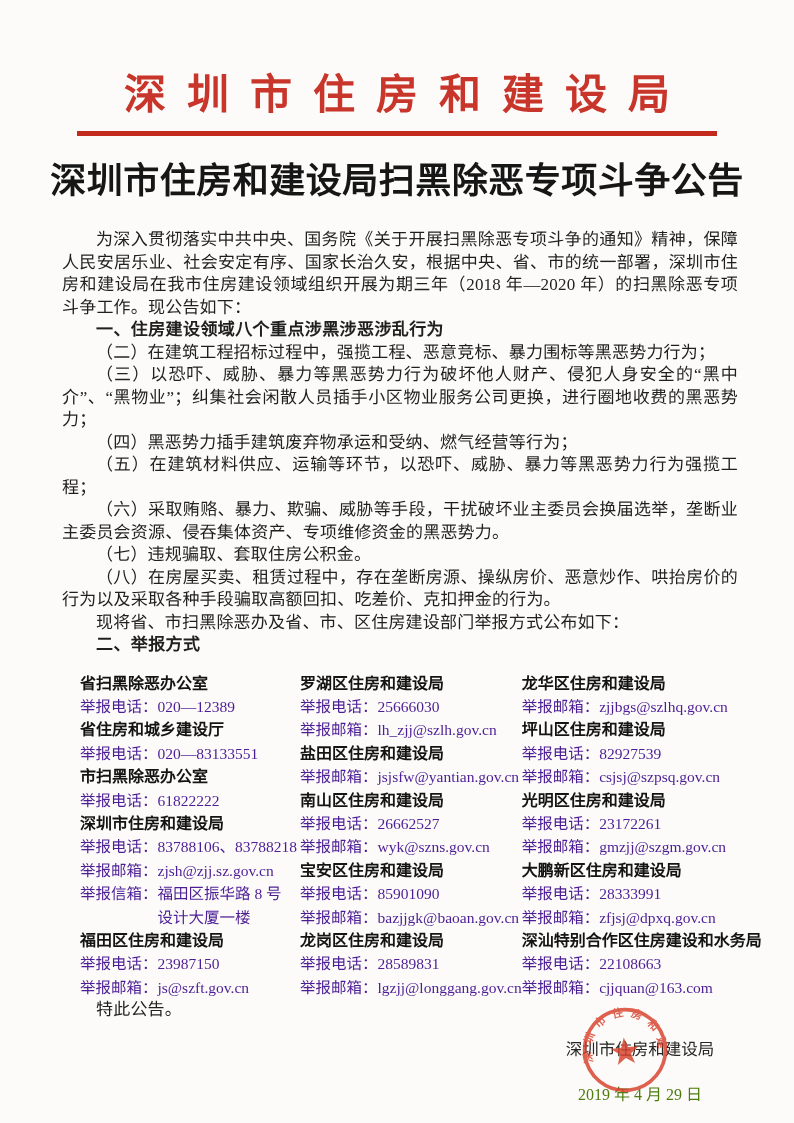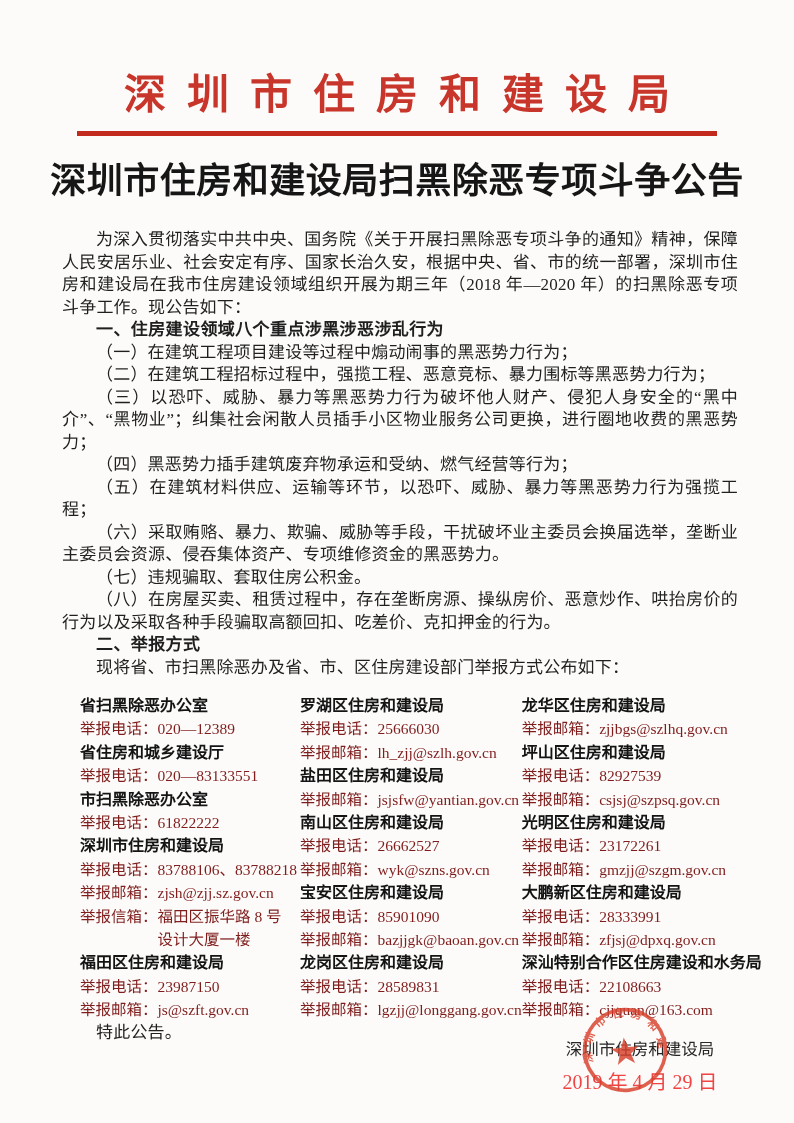--- a/index.html
+++ b/index.html
@@ -82,45 +82,45 @@
     font-weight: bold;
     font-size: 16px;
     line-height: 23.4px;
     white-space: nowrap;
     color: #141414;
   }
   .org-line {
     font-size: 15.5px;
     line-height: 23.4px;
     white-space: nowrap;
-    color: #7f1d1d;
+    color: #4c1d95;
   }
 
   .closing { margin-top: 0; }
 
   
   .signature {
     position: absolute;
     top: 1040px;
     left: 558px;
     width: 164px;
     text-align: center;
   }
   .sig-agency {
     font-size: 16.5px;
     line-height: 20px;
     white-space: nowrap;
     color: #262626;
   }
   .sig-date {
-    margin-top: 12px;
-    font-size: 20px;
+    margin-top: 25px;
+    font-size: 16px;
     line-height: 20px;
     white-space: nowrap;
-    color: #ef4444;
+    color: #4d7c0f;
   }
   .seal {
     position: absolute;
     left: 581px;
     top: 1006px;
     width: 88px;
     height: 88px;
     opacity: 0.82;
     transform: rotate(-6deg);
     z-index: 3;
@@ -141,33 +141,32 @@
 
   <h1 class="doc-title">深圳市住房和建设局扫黑除恶专项斗争公告</h1>
 
   <div class="body-block">
 
     <p class="para indent">为深入贯彻落实中共中央、国务院《关于开展扫黑除恶专项斗争的通知》精神，保障人民安居乐业、社会安定有序、国家长治久安，根据中央、省、市的统一部署，深圳市住房和建设局在我市住房建设领域组织开展为期三年（2018 年—2020 年）的扫黑除恶专项斗争工作。现公告如下：</p>
 
     <p class="para indent sec-head">一、住房建设领域八个重点涉黑涉恶涉乱行为</p>
 
     <div>
-        <p class="para indent">（一）在建筑工程项目建设等过程中煽动闹事的黑恶势力行为；</p>
         <p class="para indent">（二）在建筑工程招标过程中，强揽工程、恶意竞标、暴力围标等黑恶势力行为；</p>
         <p class="para indent">（三）以恐吓、威胁、暴力等黑恶势力行为破坏他人财产、侵犯人身安全的“黑中介”、“黑物业”；纠集社会闲散人员插手小区物业服务公司更换，进行圈地收费的黑恶势力；</p>
         <p class="para indent">（四）黑恶势力插手建筑废弃物承运和受纳、燃气经营等行为；</p>
         <p class="para indent">（五）在建筑材料供应、运输等环节，以恐吓、威胁、暴力等黑恶势力行为强揽工程；</p>
         <p class="para indent">（六）采取贿赂、暴力、欺骗、威胁等手段，干扰破坏业主委员会换届选举，垄断业主委员会资源、侵吞集体资产、专项维修资金的黑恶势力。</p>
         <p class="para indent">（七）违规骗取、套取住房公积金。</p>
         <p class="para indent">（八）在房屋买卖、租赁过程中，存在垄断房源、操纵房价、恶意炒作、哄抬房价的行为以及采取各种手段骗取高额回扣、吃差价、克扣押金的行为。</p>
       </div>
 
+    <p class="para indent">现将省、市扫黑除恶办及省、市、区住房建设部门举报方式公布如下：</p>
+
     <p class="para indent sec-head">二、举报方式</p>
-
-    <p class="para indent">现将省、市扫黑除恶办及省、市、区住房建设部门举报方式公布如下：</p>
 
     <div class="contacts">
         <div class="contact-col">
           <div class="org-name">省扫黑除恶办公室</div>
           <div class="org-line">举报电话：020—12389</div>
           <div class="org-name">省住房和城乡建设厅</div>
           <div class="org-line">举报电话：020—83133551</div>
           <div class="org-name">市扫黑除恶办公室</div>
           <div class="org-line">举报电话：61822222</div>
           <div class="org-name">深圳市住房和建设局</div>

